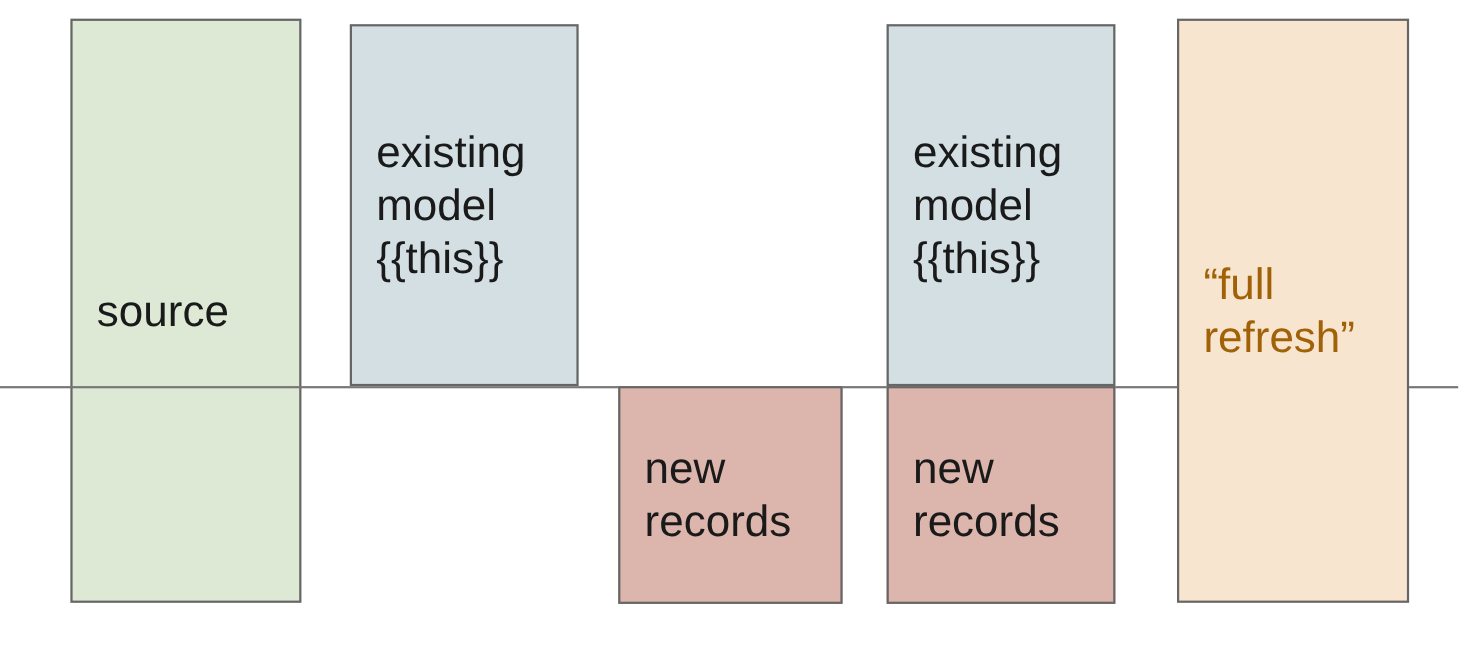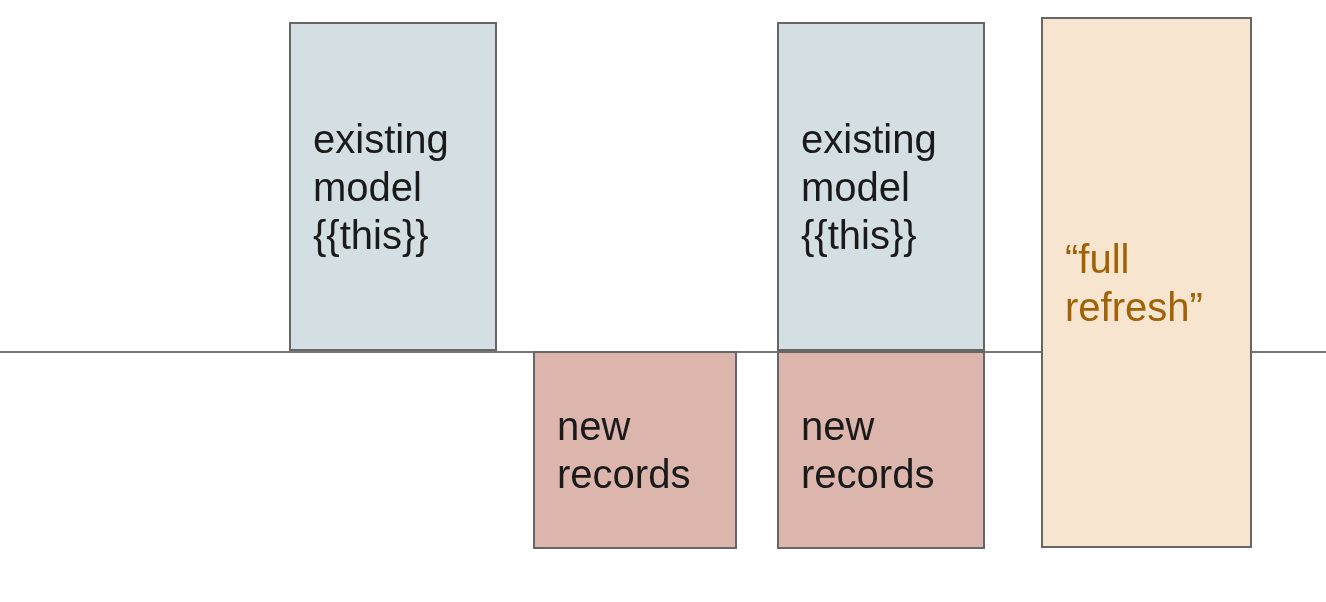--- a/index.html
+++ b/index.html
@@ -19,20 +19,21 @@
     height: 2px;
     z-index: 1;
   }
   .box {
     position: absolute;
     box-sizing: border-box;
     border: 2px solid #666666;
     display: flex;
     align-items: center;
     z-index: 2;
+    margin-left: 29px;
   }
   .box .label {
     display: block;
     padding-left: 22px;
     padding-right: 6px;
     font-size: 40px;
     line-height: 1.2;
     color: #1a1a1a;
     white-space: pre-line;
     text-align: left;
@@ -45,20 +46,23 @@
   #box-new-2         { left: 777px;  top: 351px; width: 208px; height: 198px; }
   #box-full-refresh  { left: 1041px; top: 17px;  width: 211px; height: 531px; }
 </style>
 </head>
 <body>
 
 <div class="canvas">
 
   <div class="hline" style="background-color: rgb(119, 119, 119);"></div>
 
+  <div class="box" id="box-source" style="background-color: rgb(221, 233, 213); border-color: rgb(102, 102, 102);">
+    <span class="label" style="color: rgb(26, 26, 26);">source</span>
+  </div>
 
   <div class="box" id="box-existing-1" style="background-color: rgb(211, 223, 227); border-color: rgb(102, 102, 102);">
     <span class="label" style="color: rgb(26, 26, 26);">existing
 model
 {{this}}</span>
   </div>
 
   <div class="box" id="box-new-1" style="background-color: rgb(220, 181, 172); border-color: rgb(102, 102, 102);">
     <span class="label" style="color: rgb(26, 26, 26);">new
 records</span>

